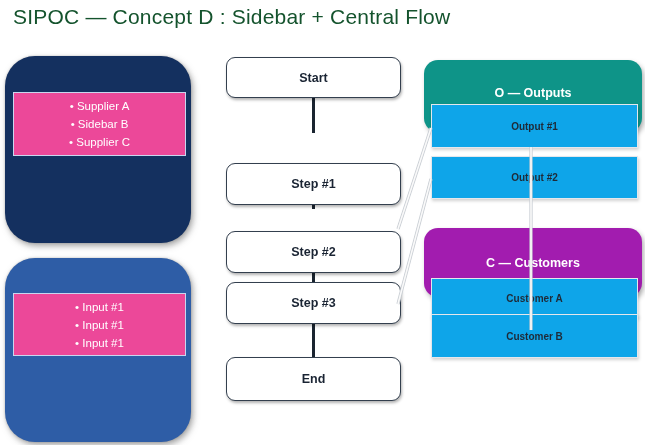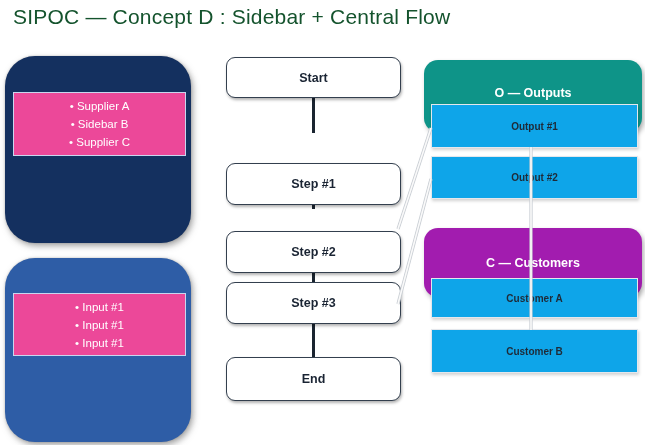--- a/index.html
+++ b/index.html
@@ -97,21 +97,21 @@
     border: 1px solid #e4e7ec;
     display: flex; align-items: center; justify-content: center;
     font-size: 10px; color: #1f2a37;
     box-shadow: 1px 2px 3px rgba(0,0,0,.18);
     z-index: 2;
     font-weight: bold;
   }
   .out-1 { top: 104px; height: 44px; }
   .out-2 { top: 156px; height: 43px; }
   .cus-a { top: 278px; height: 40px; }
-  .cus-b { top: 329px; height: 44px; }
+  .cus-b { top: 314px; height: 44px; }
 
   
   .connectors {
     position: absolute; left: 0; top: 0;
     z-index: 5; pointer-events: none;
   }
   .conn-shadow { stroke: #c7ccd2; stroke-width: 3.2; }
   .conn-core   { stroke: #fafafa; stroke-width: 1.6; }
 </style>
 </head>

